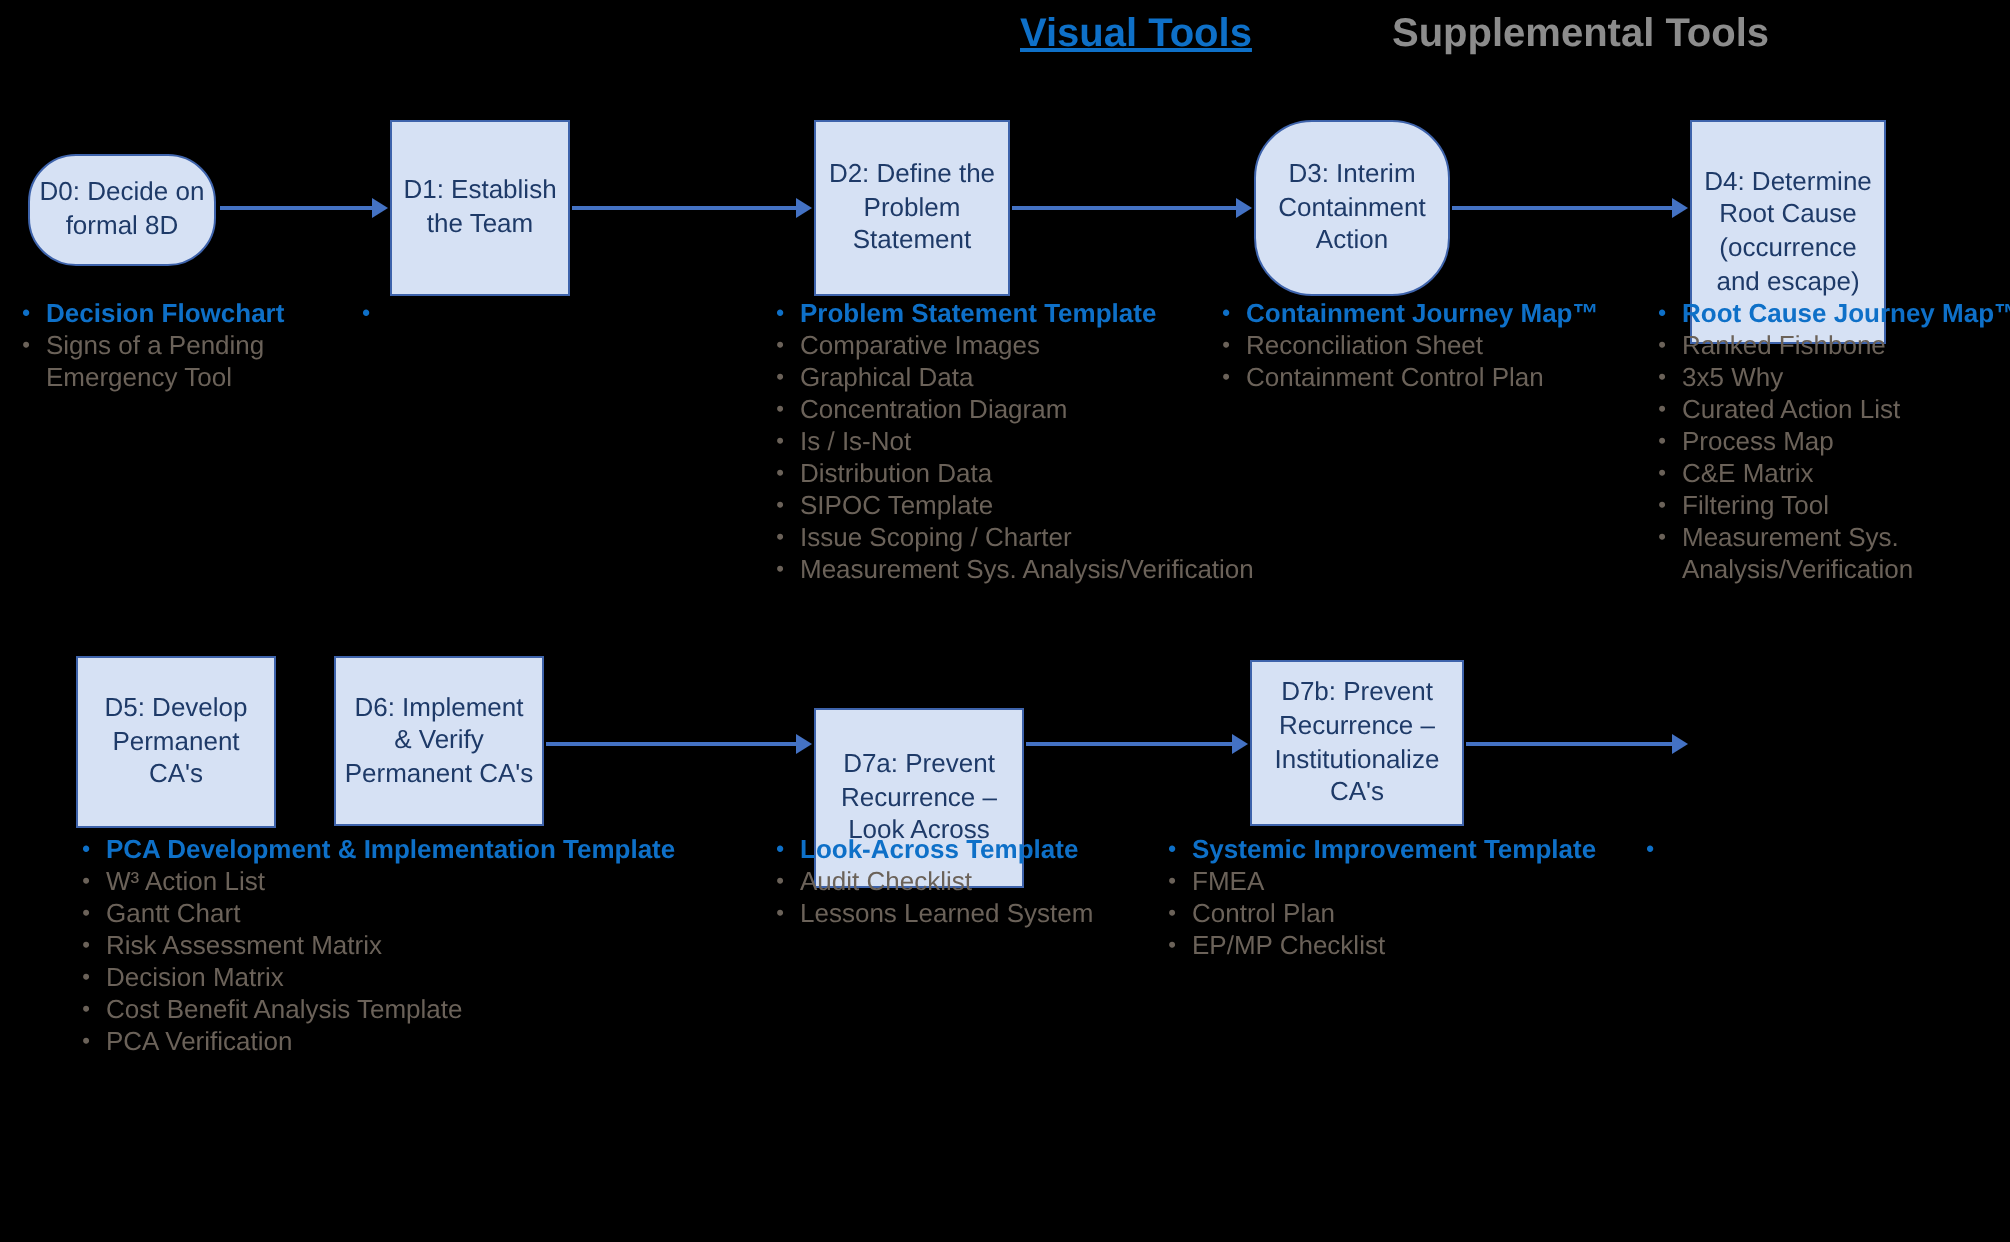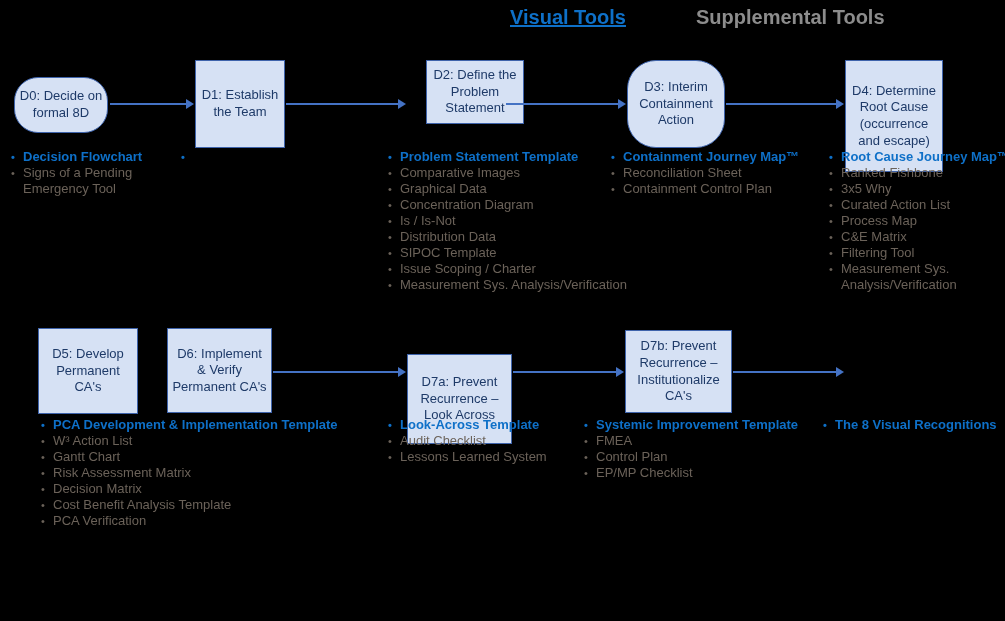--- a/index.html
+++ b/index.html
@@ -50,21 +50,21 @@
 
   <span class="hdr hdr-visual">Visual Tools</span>
   <span class="hdr hdr-supp">Supplemental Tools</span>
 
   <div class="box stadium" style="left:14px;top:77px;width:94px;height:56px;border-radius:24px;">
     <span>D0: Decide on formal 8D</span>
   </div>
   <div class="box" style="left:195px;top:60px;width:90px;height:88px;">
     <span>D1: Establish the Team</span>
   </div>
-  <div class="box" style="left:426px;top:60px;width:98px;height:64px;">
+  <div class="box" style="left:407px;top:60px;width:98px;height:88px;">
     <span>D2: Define the Problem Statement</span>
   </div>
   <div class="box" style="left:627px;top:60px;width:98px;height:88px;border-radius:29px;">
     <span>D3: Interim Containment Action</span>
   </div>
   <div class="box" style="left:845px;top:60px;width:98px;height:112px;">
     <span>D4: Determine Root Cause (occurrence and escape)</span>
   </div>
 
   <div class="box" style="left:38px;top:328px;width:100px;height:86px;">
@@ -255,17 +255,16 @@
       </li>
     <li>
         <span class="b">•</span>
         <span class="t">EP/MP Checklist</span>
       </li>
   </ul>
 
   <ul class="tools ul-d8">
     <li class="visual">
         <span class="b">•</span>
-        <span class="t">The 8 Visual Recognitions</span>
       </li>
   </ul>
 
 </div>
 
 </body></html>

